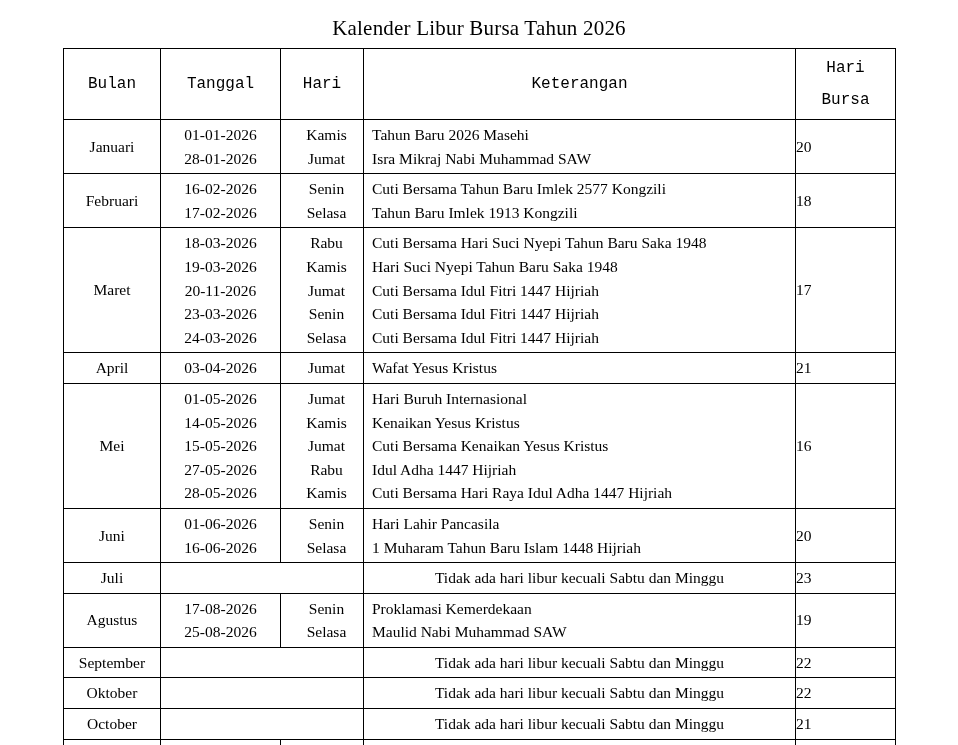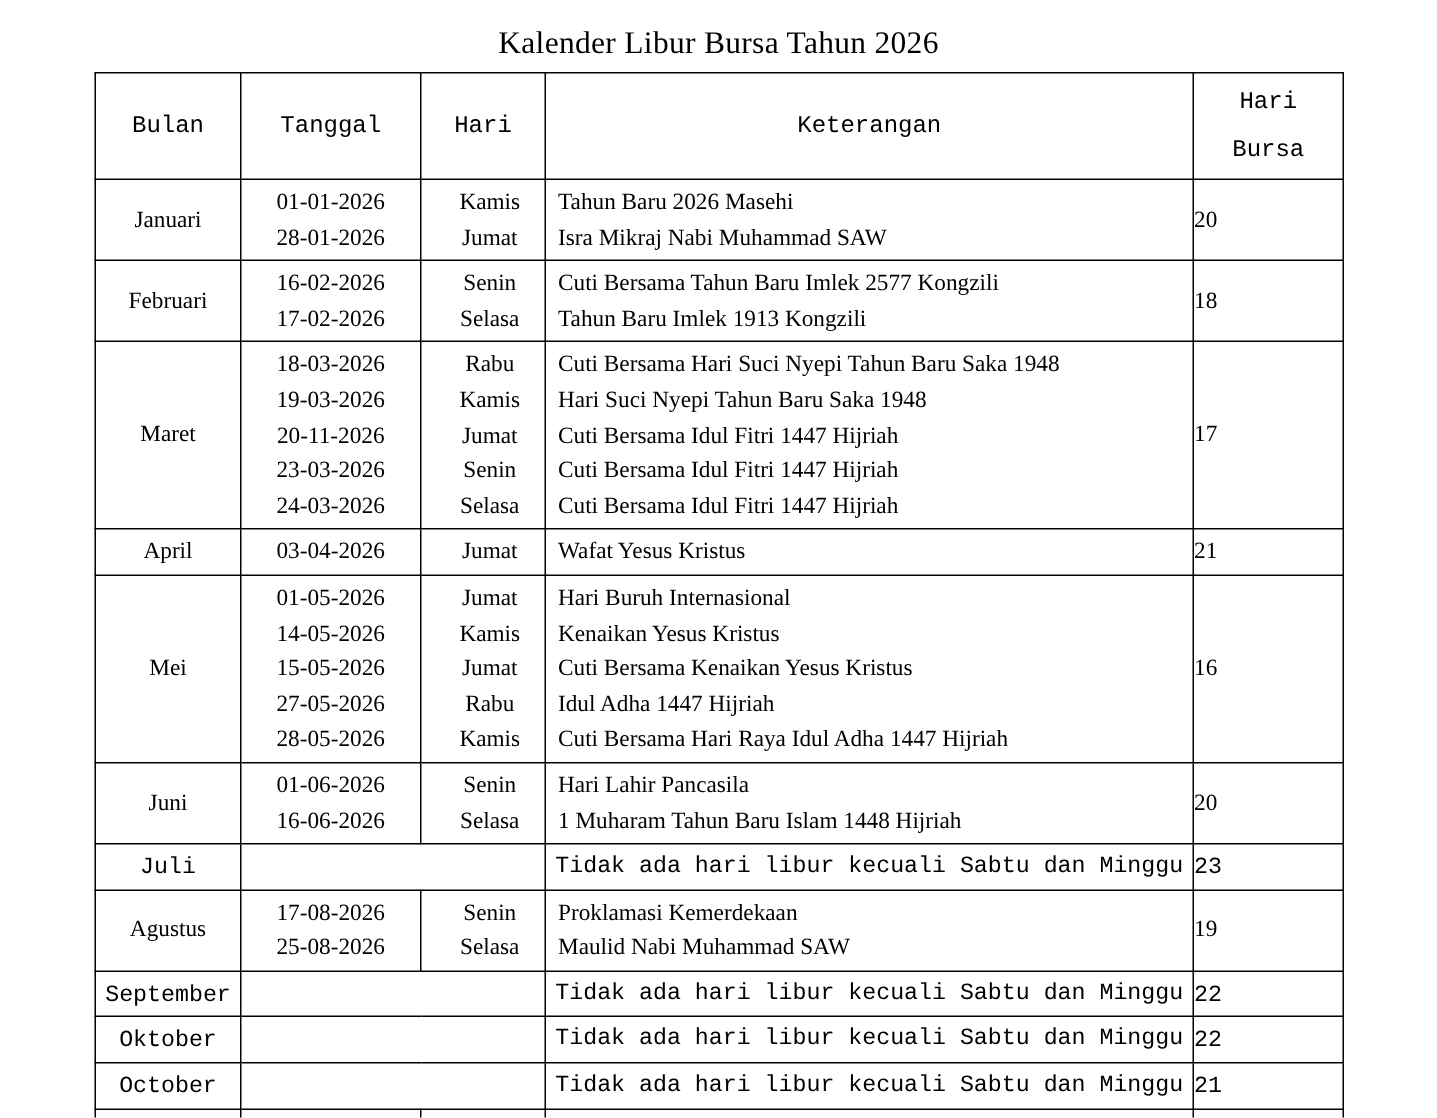--- a/index.html
+++ b/index.html
@@ -89,21 +89,21 @@
   .lines .ln {
     display: block;
     white-space: nowrap;
     overflow: hidden;
   }
   td.tanggal .lines { text-align: center; }
   td.hari .lines { text-align: center; padding-left: 9px; }
   td.ket .lines { text-align: left; padding-left: 8px; }
   td.ket.center-note .lines { text-align: center; padding-left: 0; }
 
-  tr.note-row td { height: 28px; font-family: Liberation Mono, monospace; }
+  tr.note-row td { height: 28px; }
 </style>
 </head>
 <body>
 
 <div class="page">
 
   <div class="doc-title">Kalender Libur Bursa Tahun 2026</div>
 
   <div class="table-wrap">
     <table class="cal">

